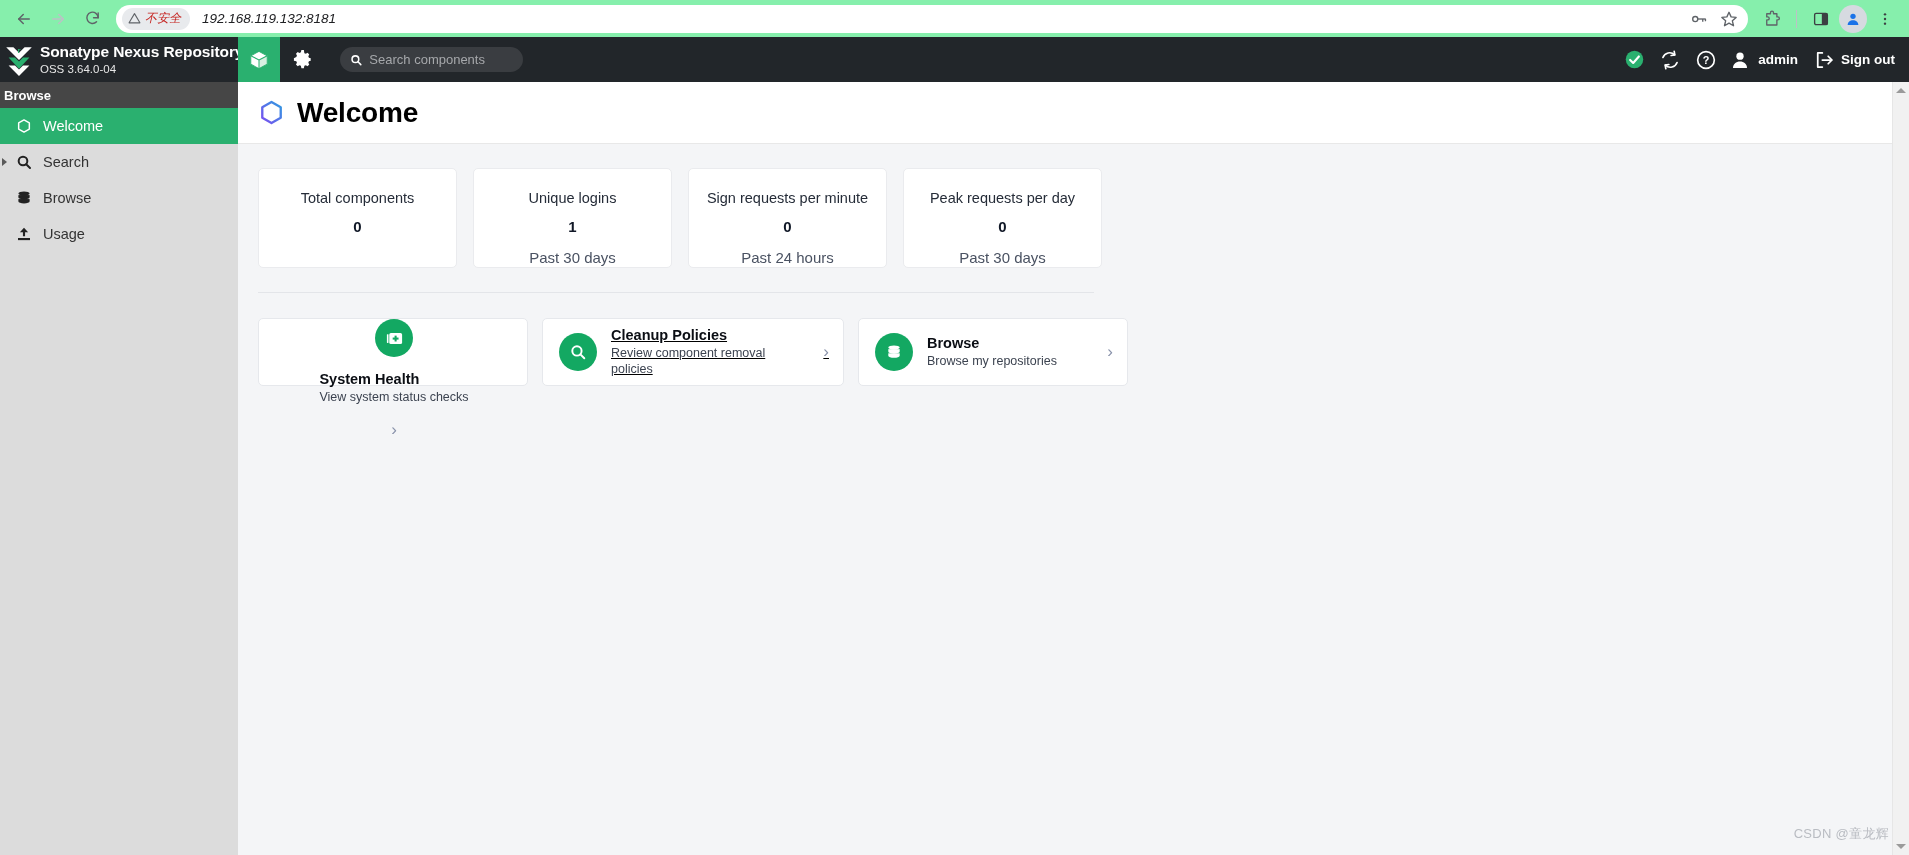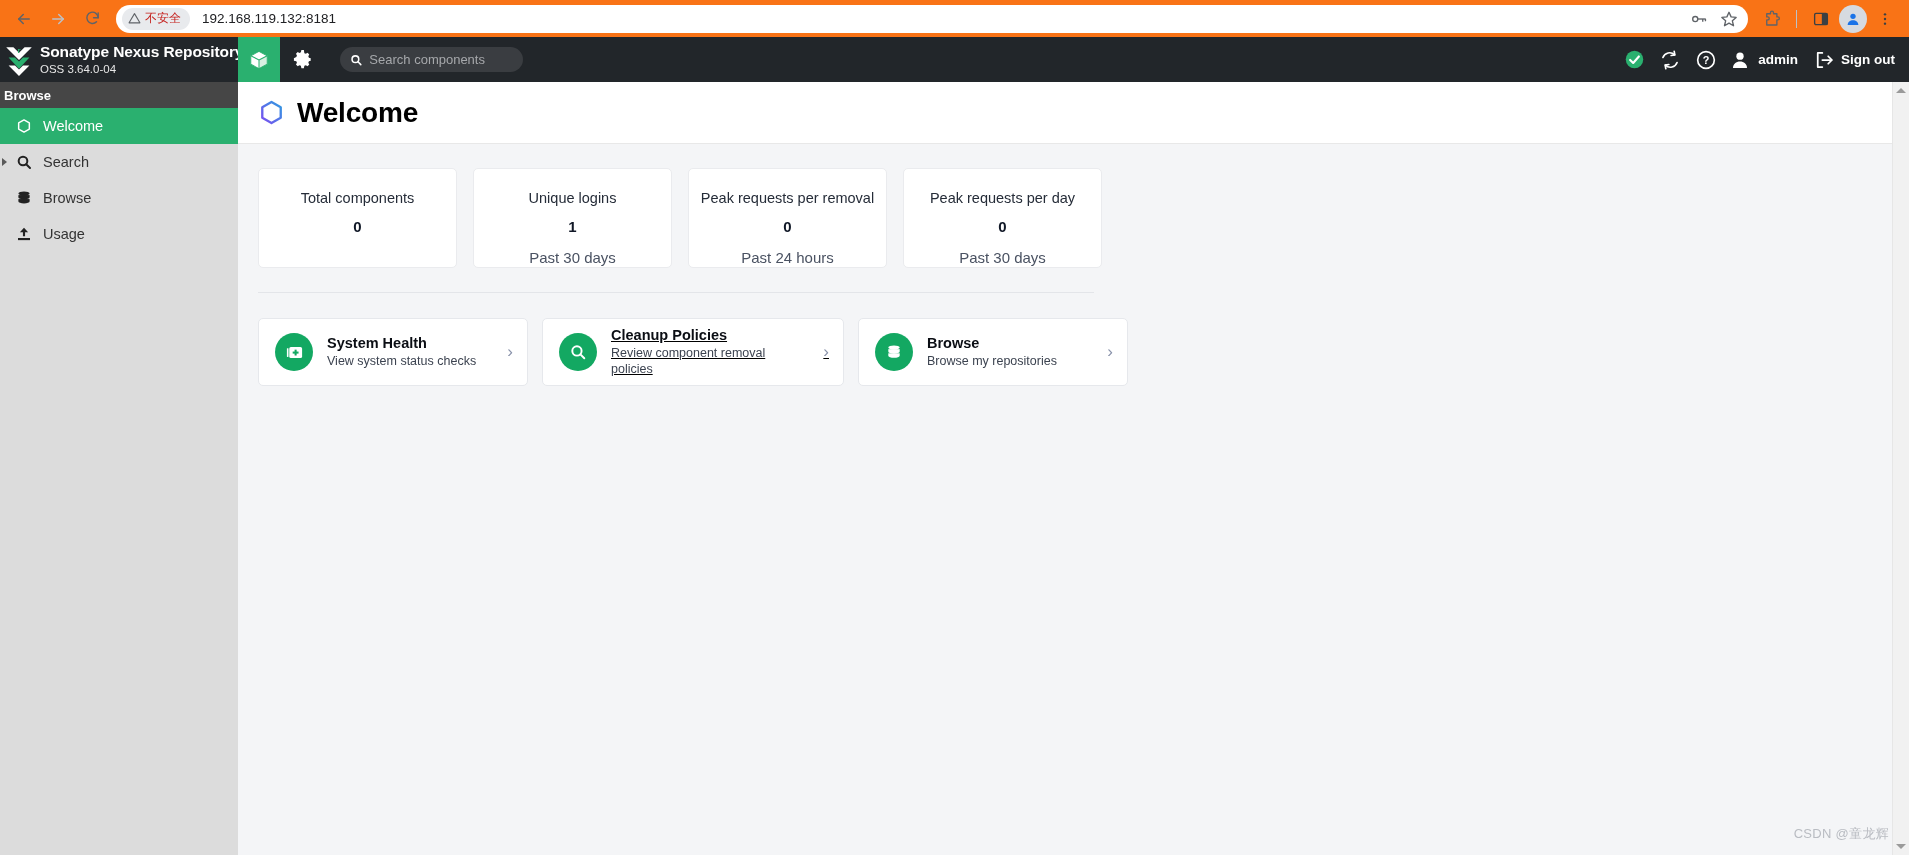--- a/index.html
+++ b/index.html
@@ -6,25 +6,26 @@
   html, body {
     width: 1909px; height: 855px;
     font-family: "Liberation Sans", sans-serif;
     background: #ffffff;
     overflow: hidden;
   }
 
   
   .browser-bar {
     height: 37px;
-    background: #f97316;
+    background: #86efac;
     display: flex;
     align-items: center;
     padding: 0 8px;
     gap: 2px;
+    font-style: italic;
   }
   .nav-btn {
     width: 32px; height: 32px;
     display: flex; align-items: center; justify-content: center;
     border-radius: 50%;
     color: #5f6368;
     flex: 0 0 auto;
   }
   .nav-btn.disabled { color: #bdc1c6; }
   .omnibox {
@@ -242,21 +243,21 @@
   .action-row { display: flex; gap: 14px; margin-top: 25px; }
   .action-card {
     height: 68px;
     background: #ffffff;
     border: 1px solid #e6e8ec;
     border-radius: 5px;
     display: flex; align-items: center;
     padding: 0 14px 0 16px;
     gap: 14px;
   }
-  .action-card.w1 { width: 270px; }
+  .action-card.w1 { width: 270px; flex-direction: column; }
   .action-card.w2 { width: 302px; text-decoration: underline; }
   .action-card.w3 { width: 270px; }
   .circ-ico {
     width: 38px; height: 38px; border-radius: 50%;
     background: #13a862;
     display: flex; align-items: center; justify-content: center;
     flex: 0 0 38px;
   }
   .action-text { display: flex; flex-direction: column; flex: 1 1 auto; min-width: 0;}
   .action-title { font-size: 14.5px; font-weight: bold; color: #0b0e14; }
@@ -521,21 +522,21 @@
           <span class="stat-title">Total components</span>
           <span class="stat-value">0</span>
           <span class="stat-sub"></span>
         </div>
         <div class="stat-card">
           <span class="stat-title">Unique logins</span>
           <span class="stat-value">1</span>
           <span class="stat-sub">Past 30 days</span>
         </div>
         <div class="stat-card">
-          <span class="stat-title">Peak requests per removal</span>
+          <span class="stat-title">Sign requests per minute</span>
           <span class="stat-value">0</span>
           <span class="stat-sub">Past 24 hours</span>
         </div>
         <div class="stat-card">
           <span class="stat-title">Peak requests per day</span>
           <span class="stat-value">0</span>
           <span class="stat-sub">Past 30 days</span>
         </div>
       </div>
 

